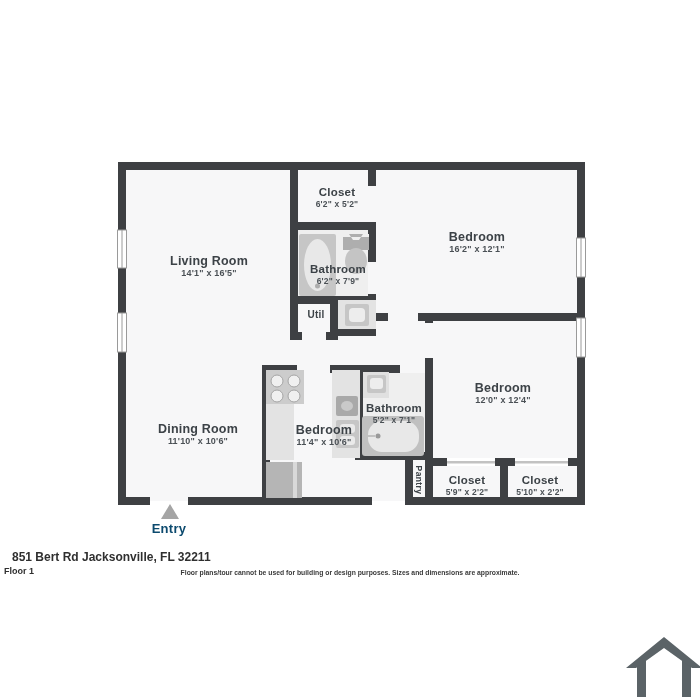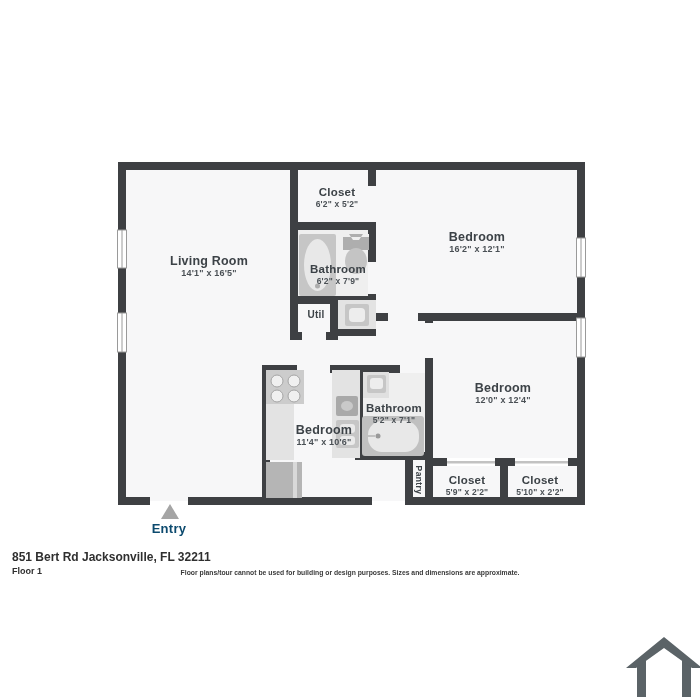--- a/index.html
+++ b/index.html
@@ -37,21 +37,21 @@
   .entry-arrow{
     position:absolute;width:0;height:0;
     border-left:9px solid transparent;border-right:9px solid transparent;
     border-bottom:15px solid #a5a5a5;
   }
   .footer-address{
     position:absolute;left:12px;top:550px;
     font-size:12px;font-weight:700;color:#2f2f2f;
   }
   .footer-floor{
-    position:absolute;left:12px;top:566px;
+    position:absolute;left:4px;top:566px;
     font-size:9px;font-weight:600;color:#2f2f2f;
   }
   .footer-disclaimer{
     position:absolute;left:350px;top:569px;transform:translateX(-50%);
     font-size:6.8px;font-weight:600;color:#3a3a3a;white-space:nowrap;
   }
 </style>
 </head>
 <body>
 
@@ -200,20 +200,24 @@
   <div class="room-label" style="left:324px;top:436px">
     <div class="room-name">Bedroom</div>
     <div class="room-dims">11'4" x 10'6"</div>
   </div>
 
   <div class="room-label small" style="left:394px;top:414px">
     <div class="room-name">Bathroom</div>
     <div class="room-dims">5'2" x 7'1"</div>
   </div>
 
+  <div class="room-label" style="left:198px;top:435px">
+    <div class="room-name">Dining Room</div>
+    <div class="room-dims">11'10" x 10'6"</div>
+  </div>
 
   <div class="pantry-label" style="left:419px;top:480px">Pantry</div>
 
   <div class="room-label small" style="left:467px;top:486px">
     <div class="room-name">Closet</div>
     <div class="room-dims">5'9" x 2'2"</div>
   </div>
 
   <div class="room-label small" style="left:540px;top:486px">
     <div class="room-name">Closet</div>

